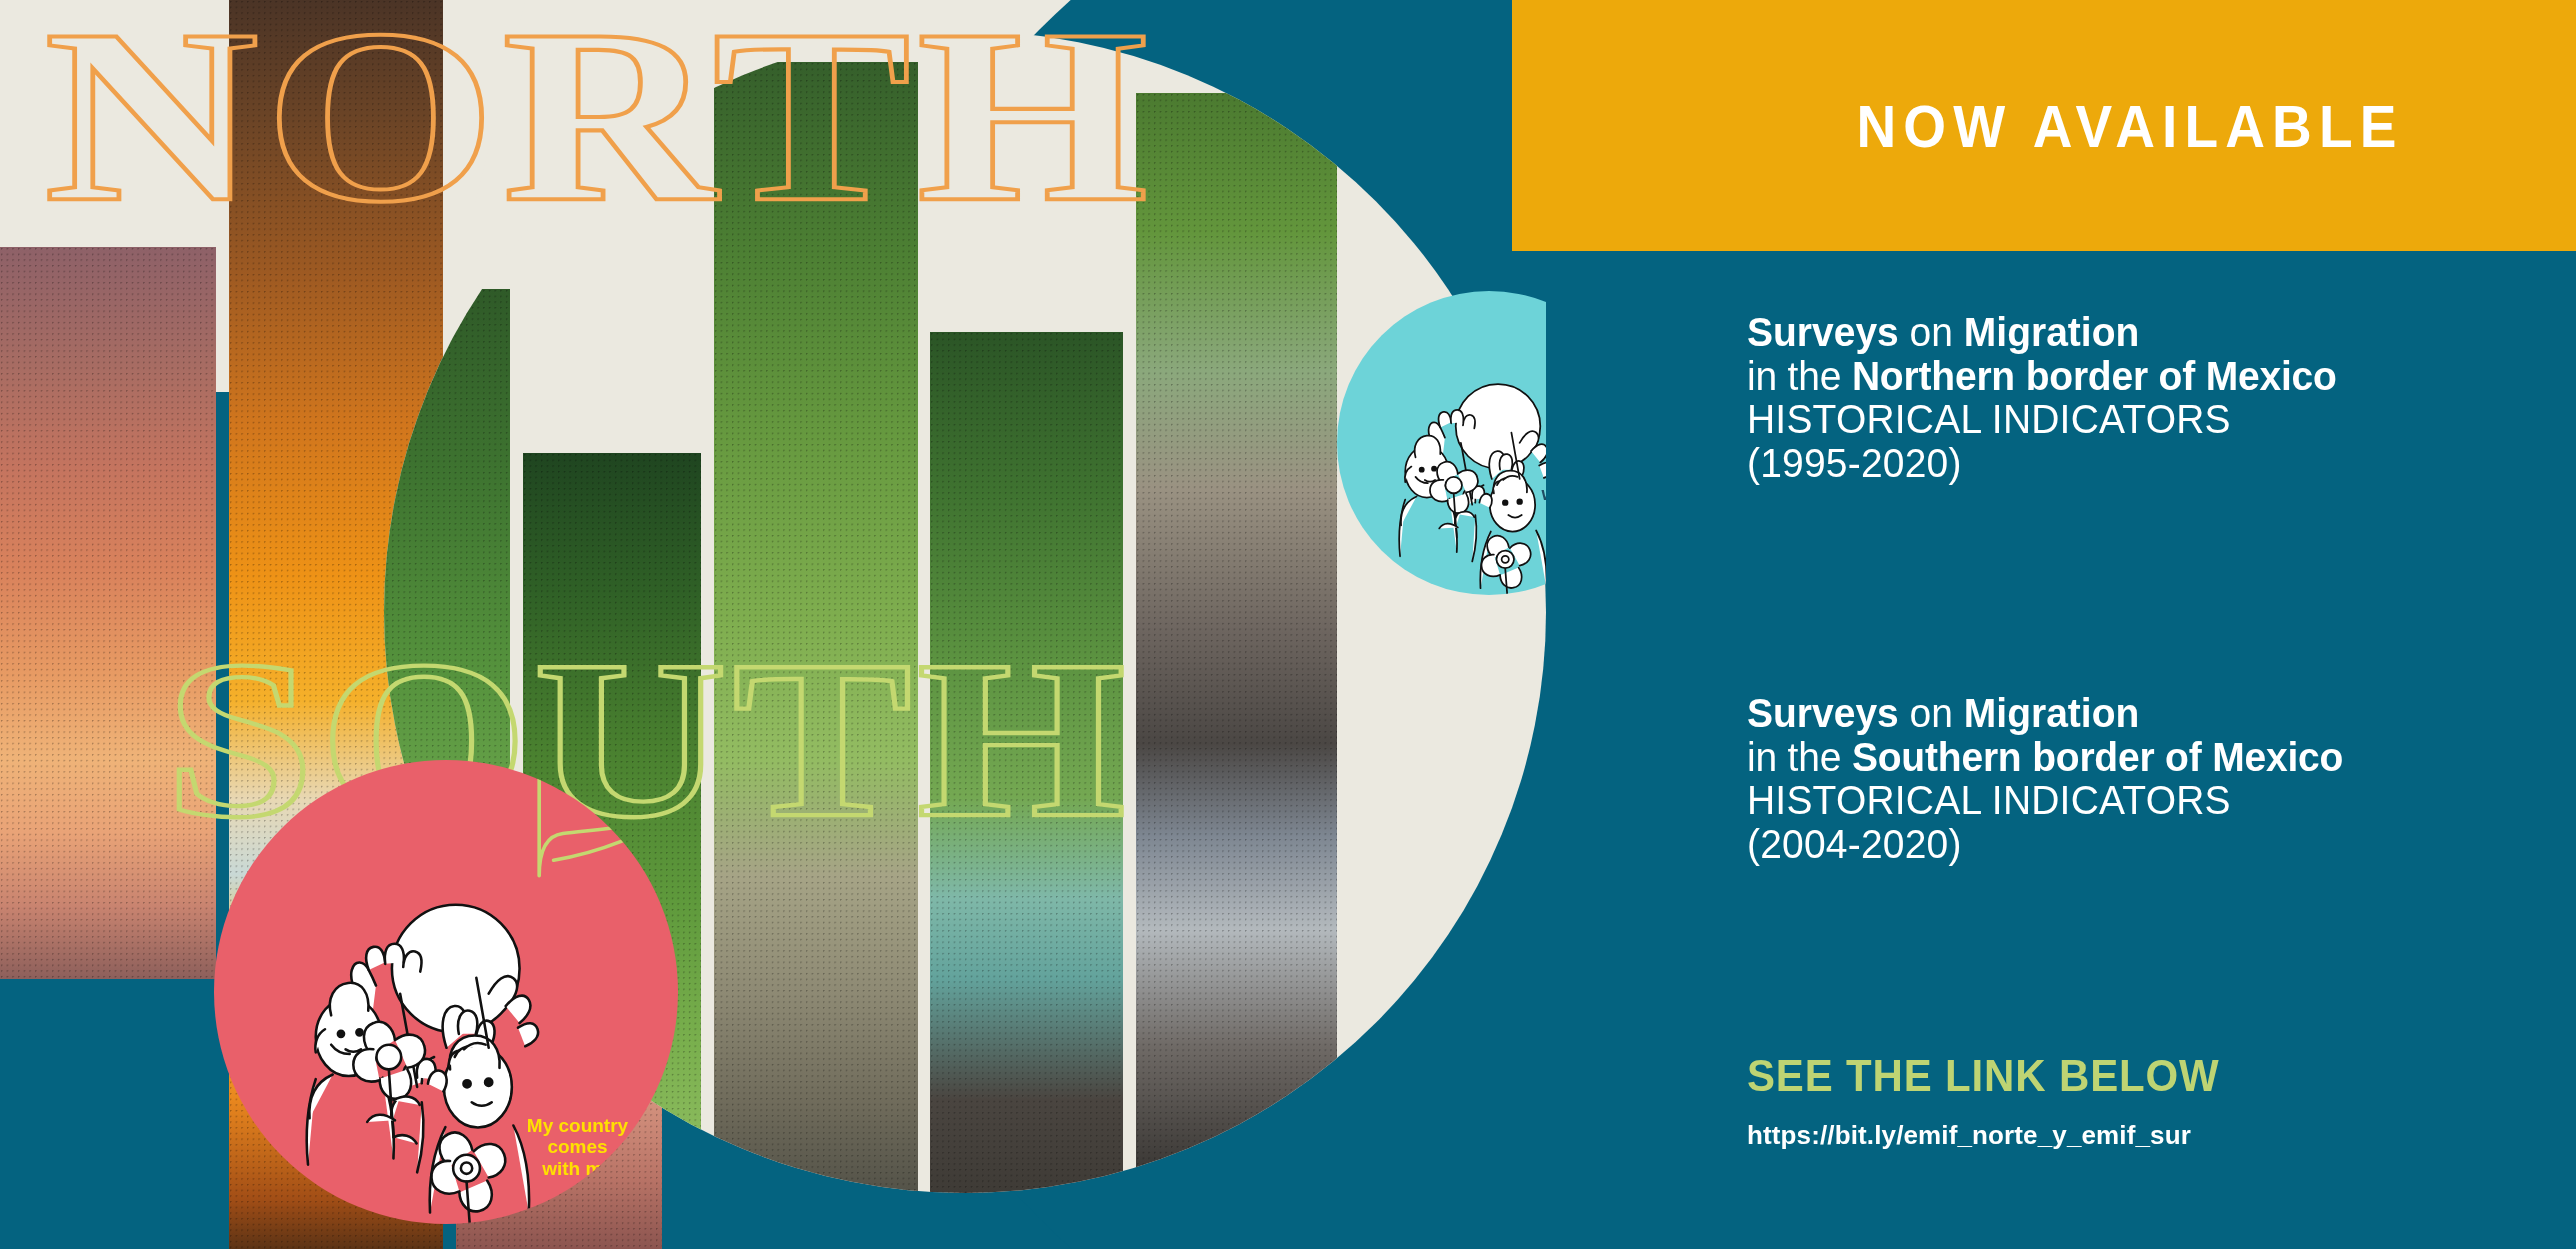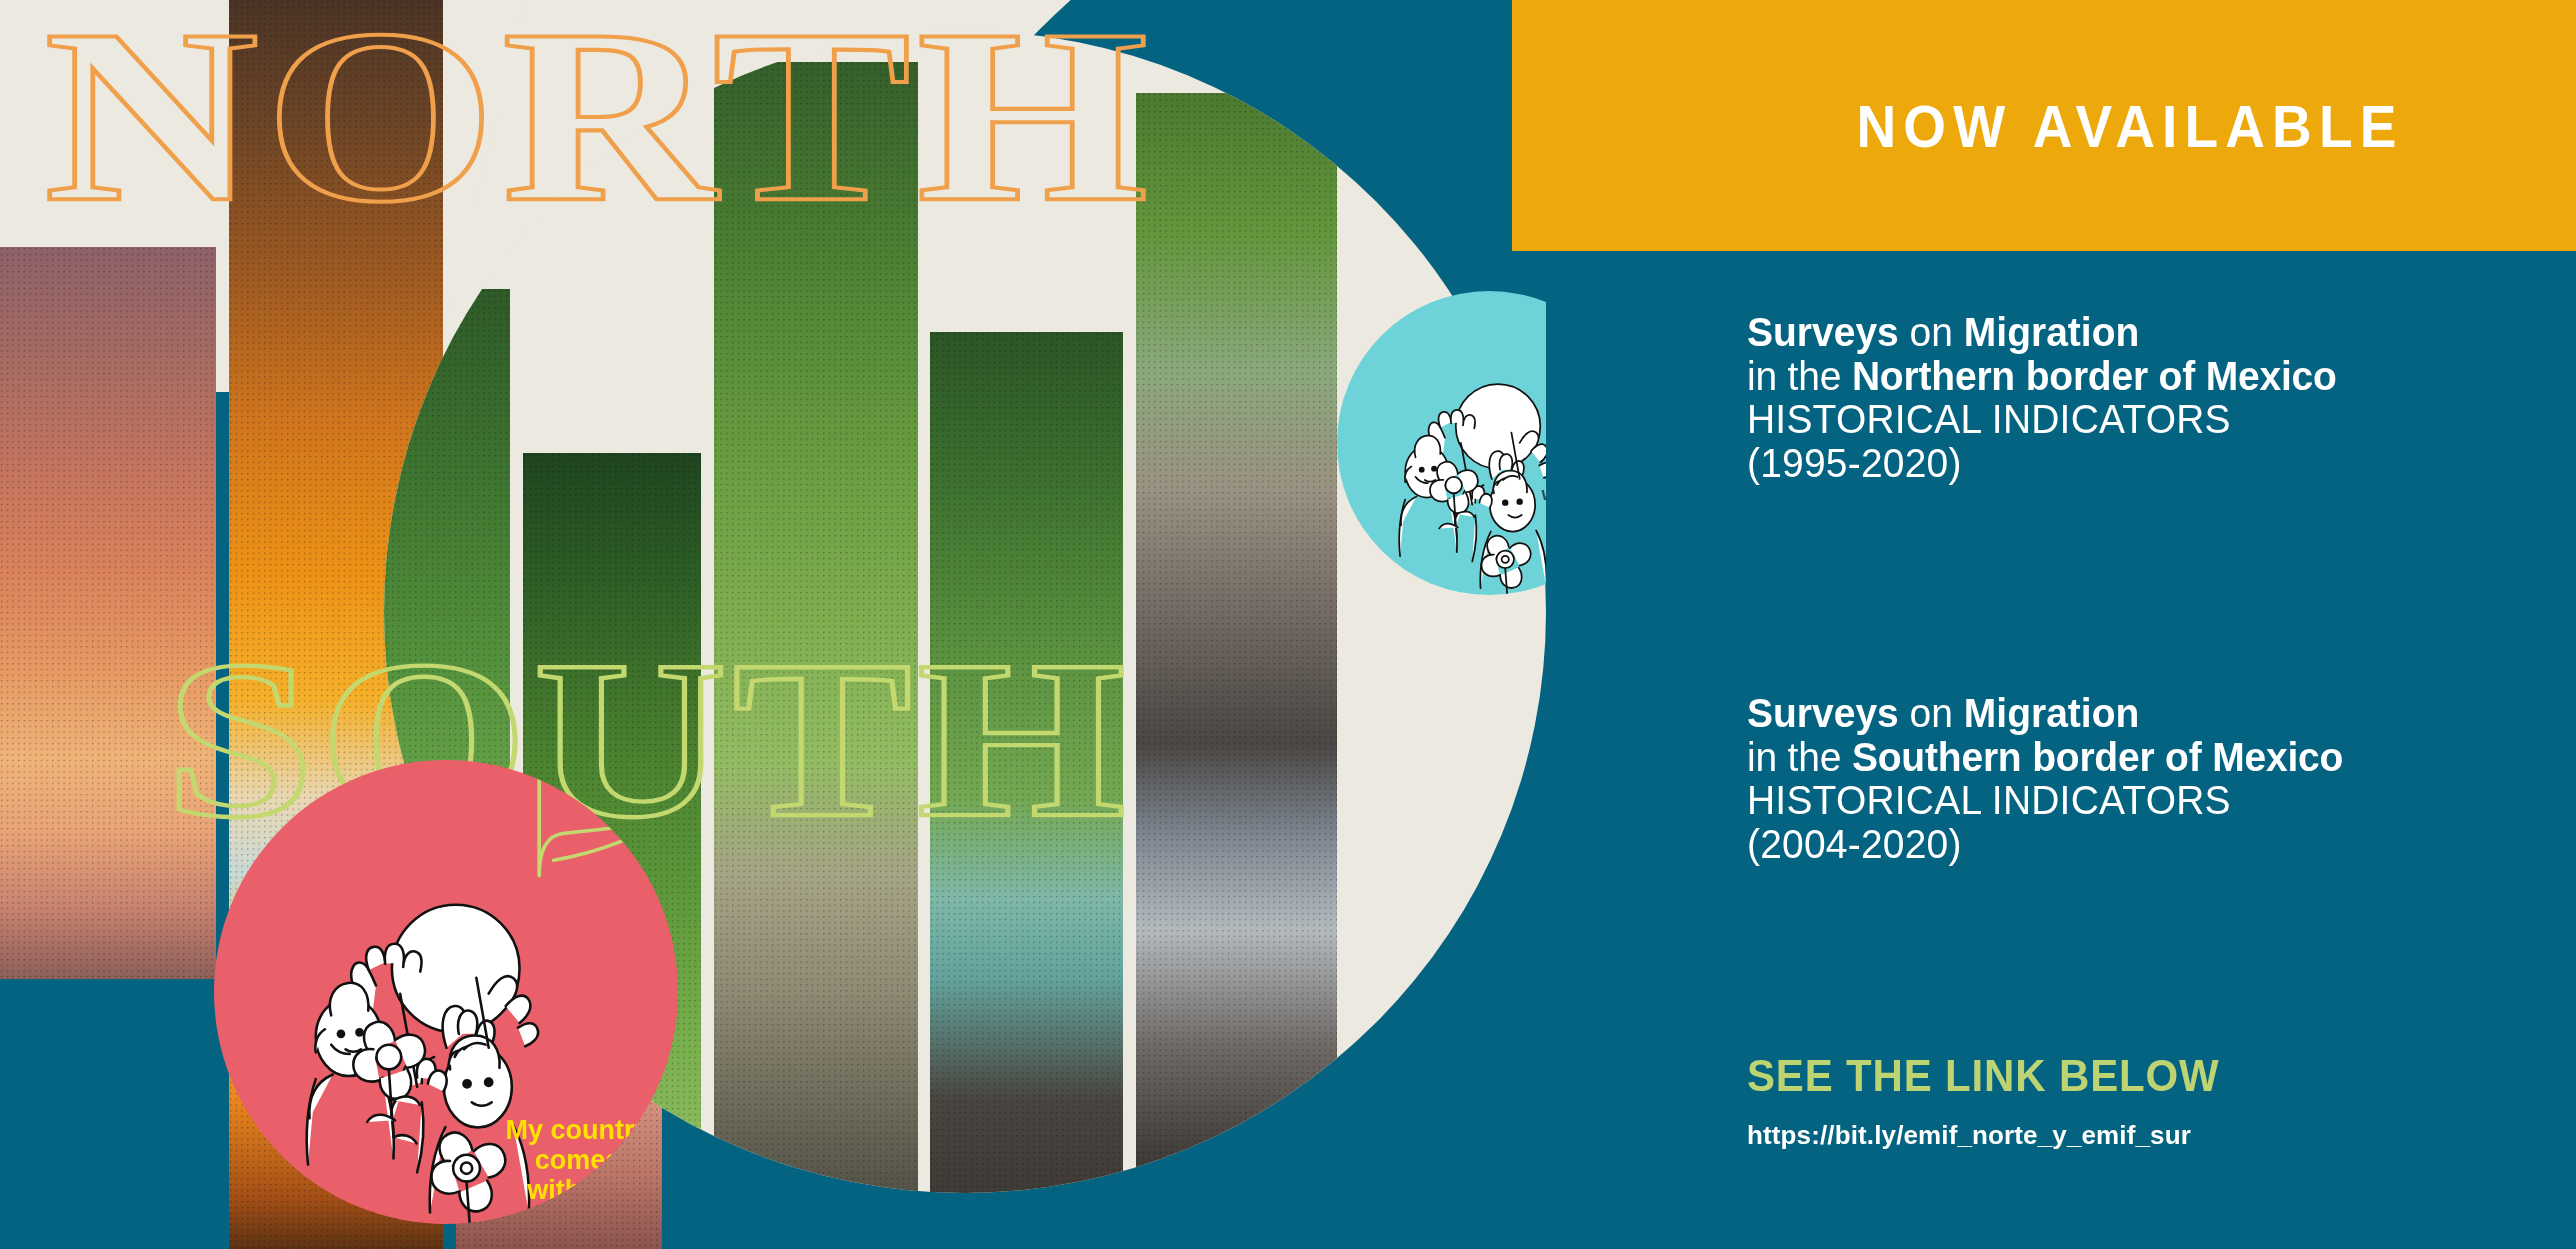--- a/index.html
+++ b/index.html
@@ -188,21 +188,21 @@
 
   .badge-caption{
     position:absolute;
     font-weight:700;
     line-height:1.12;
     text-align:center;
   }
   #caption-pink{
     left:289px; top:355px;
     width:149px;
-    font-size:27px;
+    font-size:19px;
     color:#FFE000;
   }
   #caption-teal{
     left:190px; top:152px;
     width:98px;
     font-size:18.5px;
     color:#1F4C63;
   }
 
   

